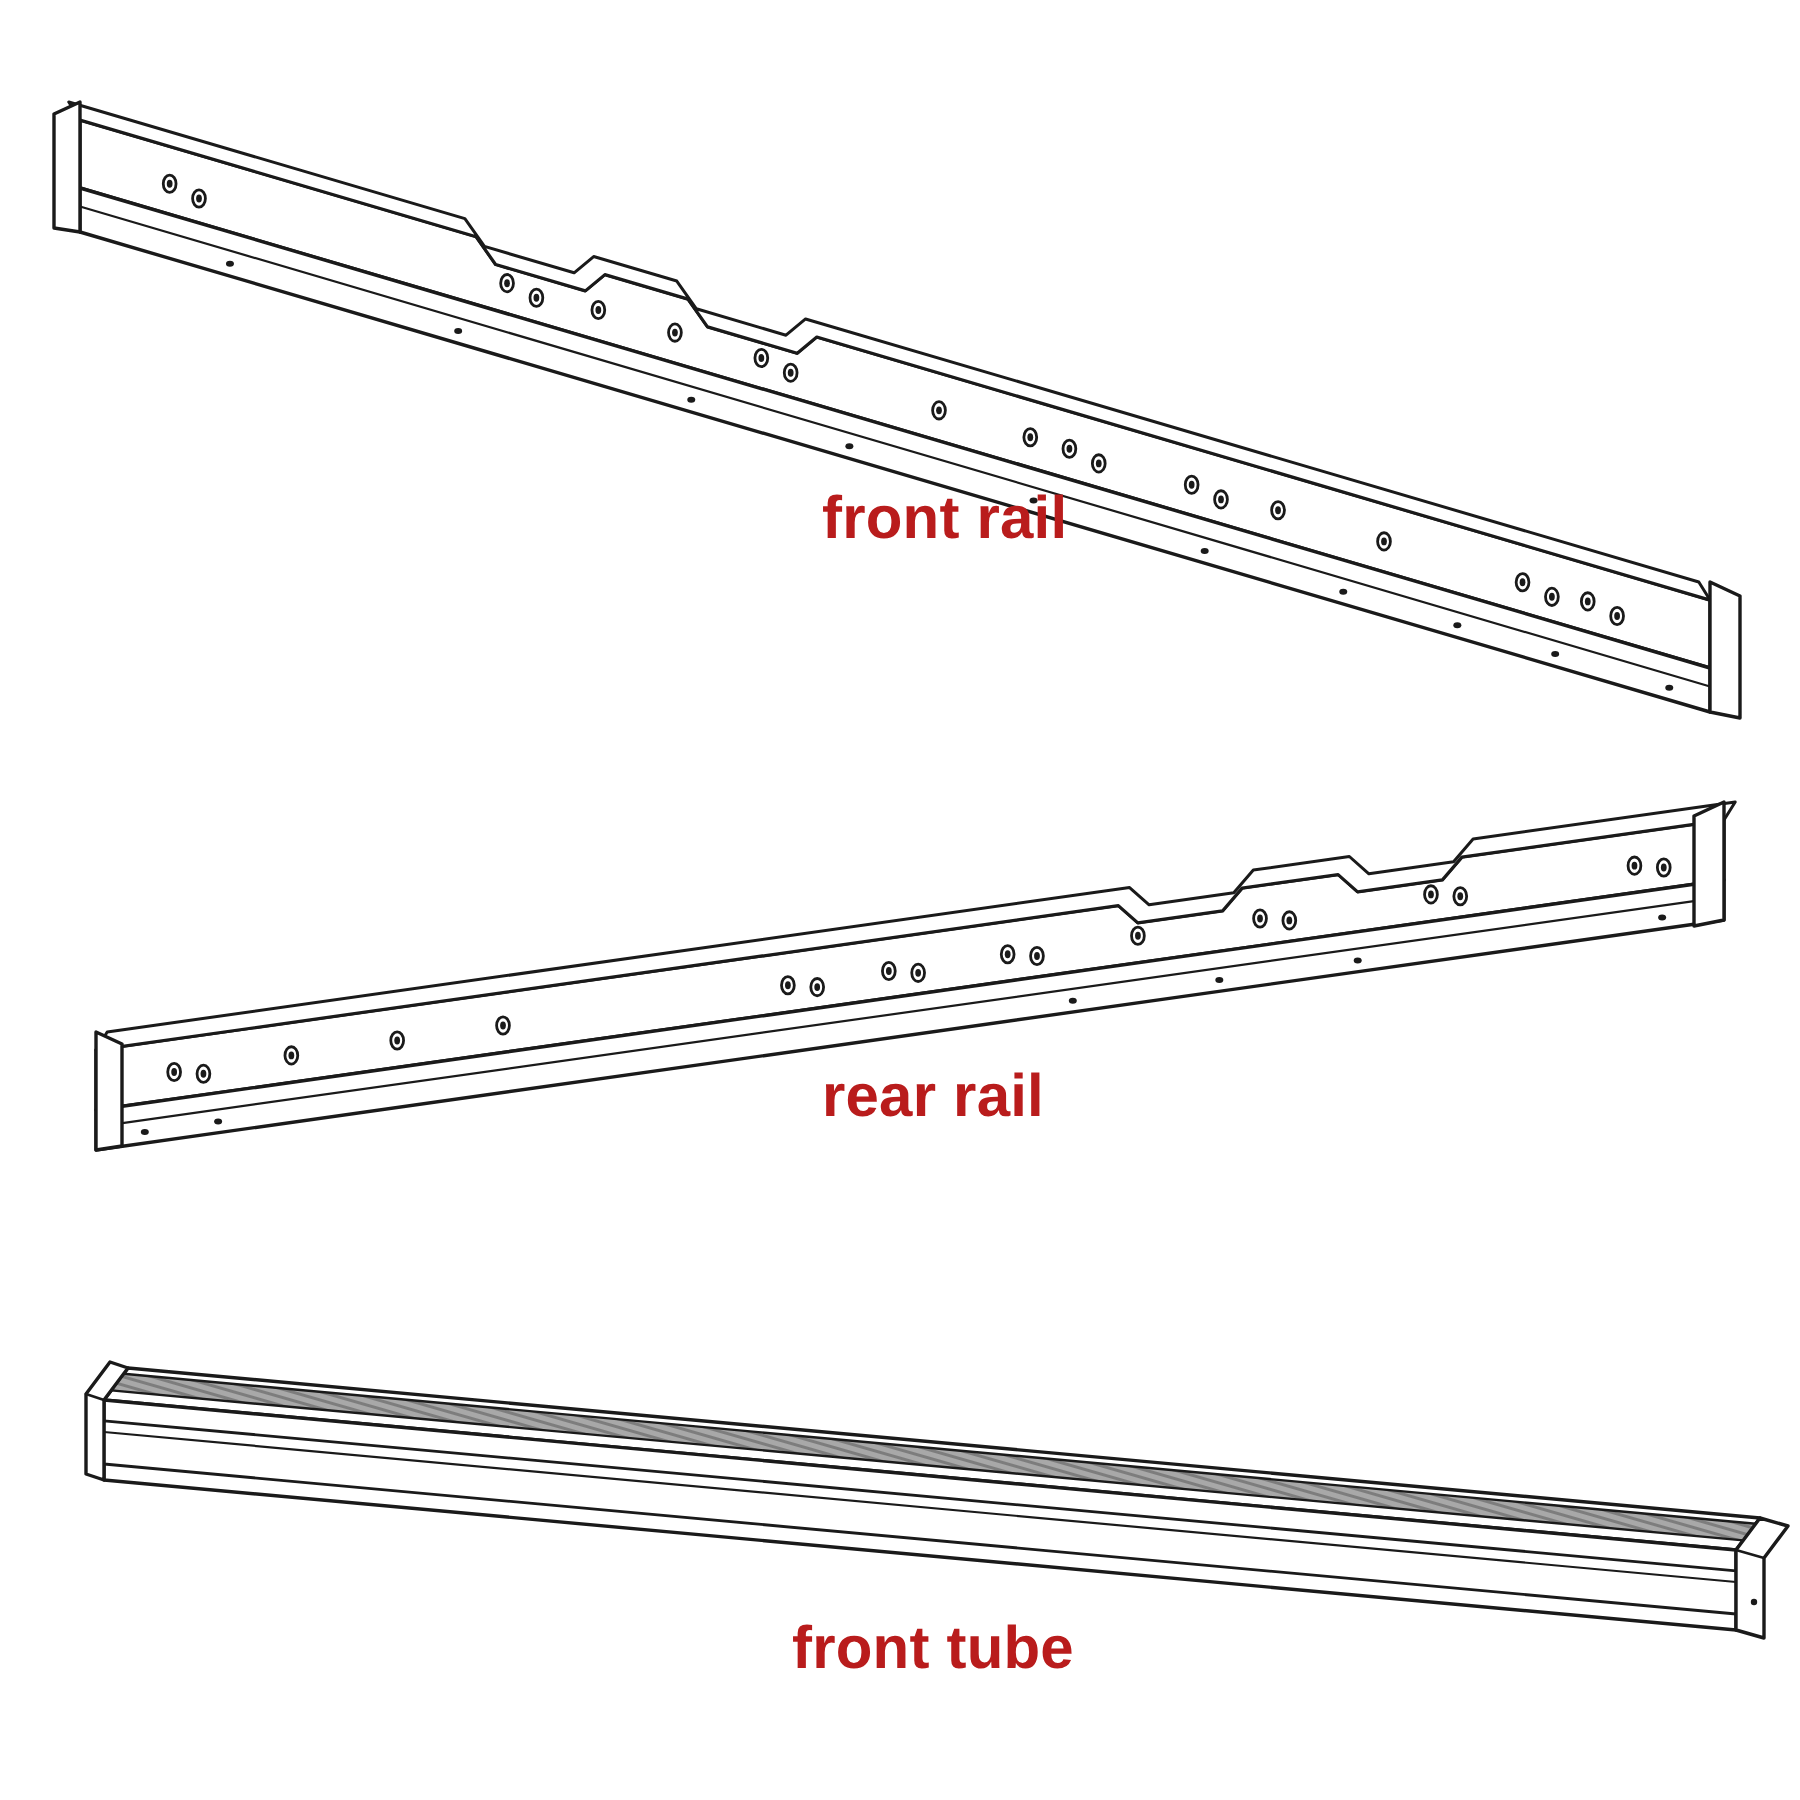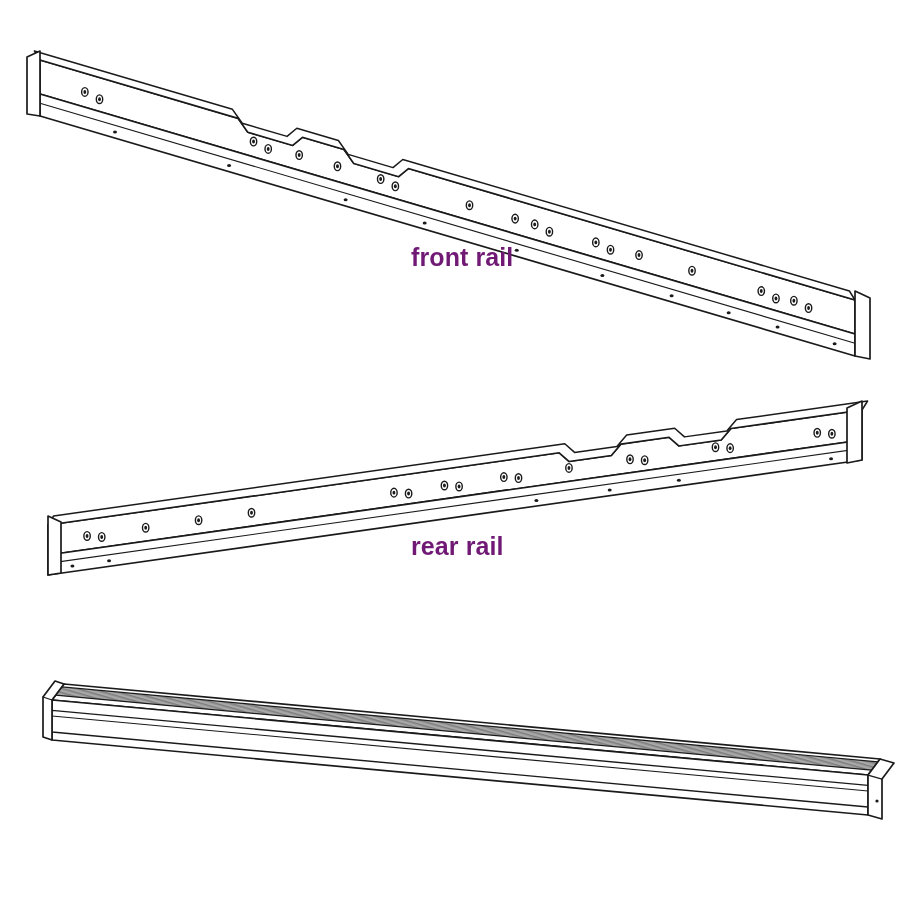--- a/index.html
+++ b/index.html
@@ -20,22 +20,22 @@
     position: absolute;
     left: 0;
     top: 0;
     width: 900px;
     height: 900px;
   }
   .part-label {
     position: absolute;
     font-family: "Liberation Sans", sans-serif;
     font-weight: bold;
-    font-size: 25px;
-    color: #701a75;
+    font-size: 30px;
+    color: #b91c1c;
     letter-spacing: 0.1px;
     white-space: nowrap;
   }
   #label-front-rail { left: 411px; top: 243px; }
   #label-rear-rail  { left: 411px; top: 532px; }
   #label-front-tube { left: 396px; top: 808px; }
 </style>
 </head>
 <body>
 
@@ -170,14 +170,15 @@
         <path d="M 880.00 759.00 L 894.00 763.00 L 882.00 779.00 L 882.00 819.00 L 868.00 815.00 L 868.00 775.00 Z" fill="#ffffff" stroke="#1a1a1a" stroke-width="1.7"></path>
         <path d="M 868.00 775.00 L 882.00 779.00" stroke="#1a1a1a" stroke-width="1.3"></path>
         <ellipse cx="877.00" cy="801.00" rx="1.6" ry="1.6" fill="#1a1a1a" stroke="none"></ellipse>
       </g>
   </svg>
 
   <div class="part-label" id="label-front-rail">front rail</div>
 
   <div class="part-label" id="label-rear-rail">rear rail</div>
 
+  <div class="part-label" id="label-front-tube">front tube</div>
 
 </div>
 
 </body></html>

